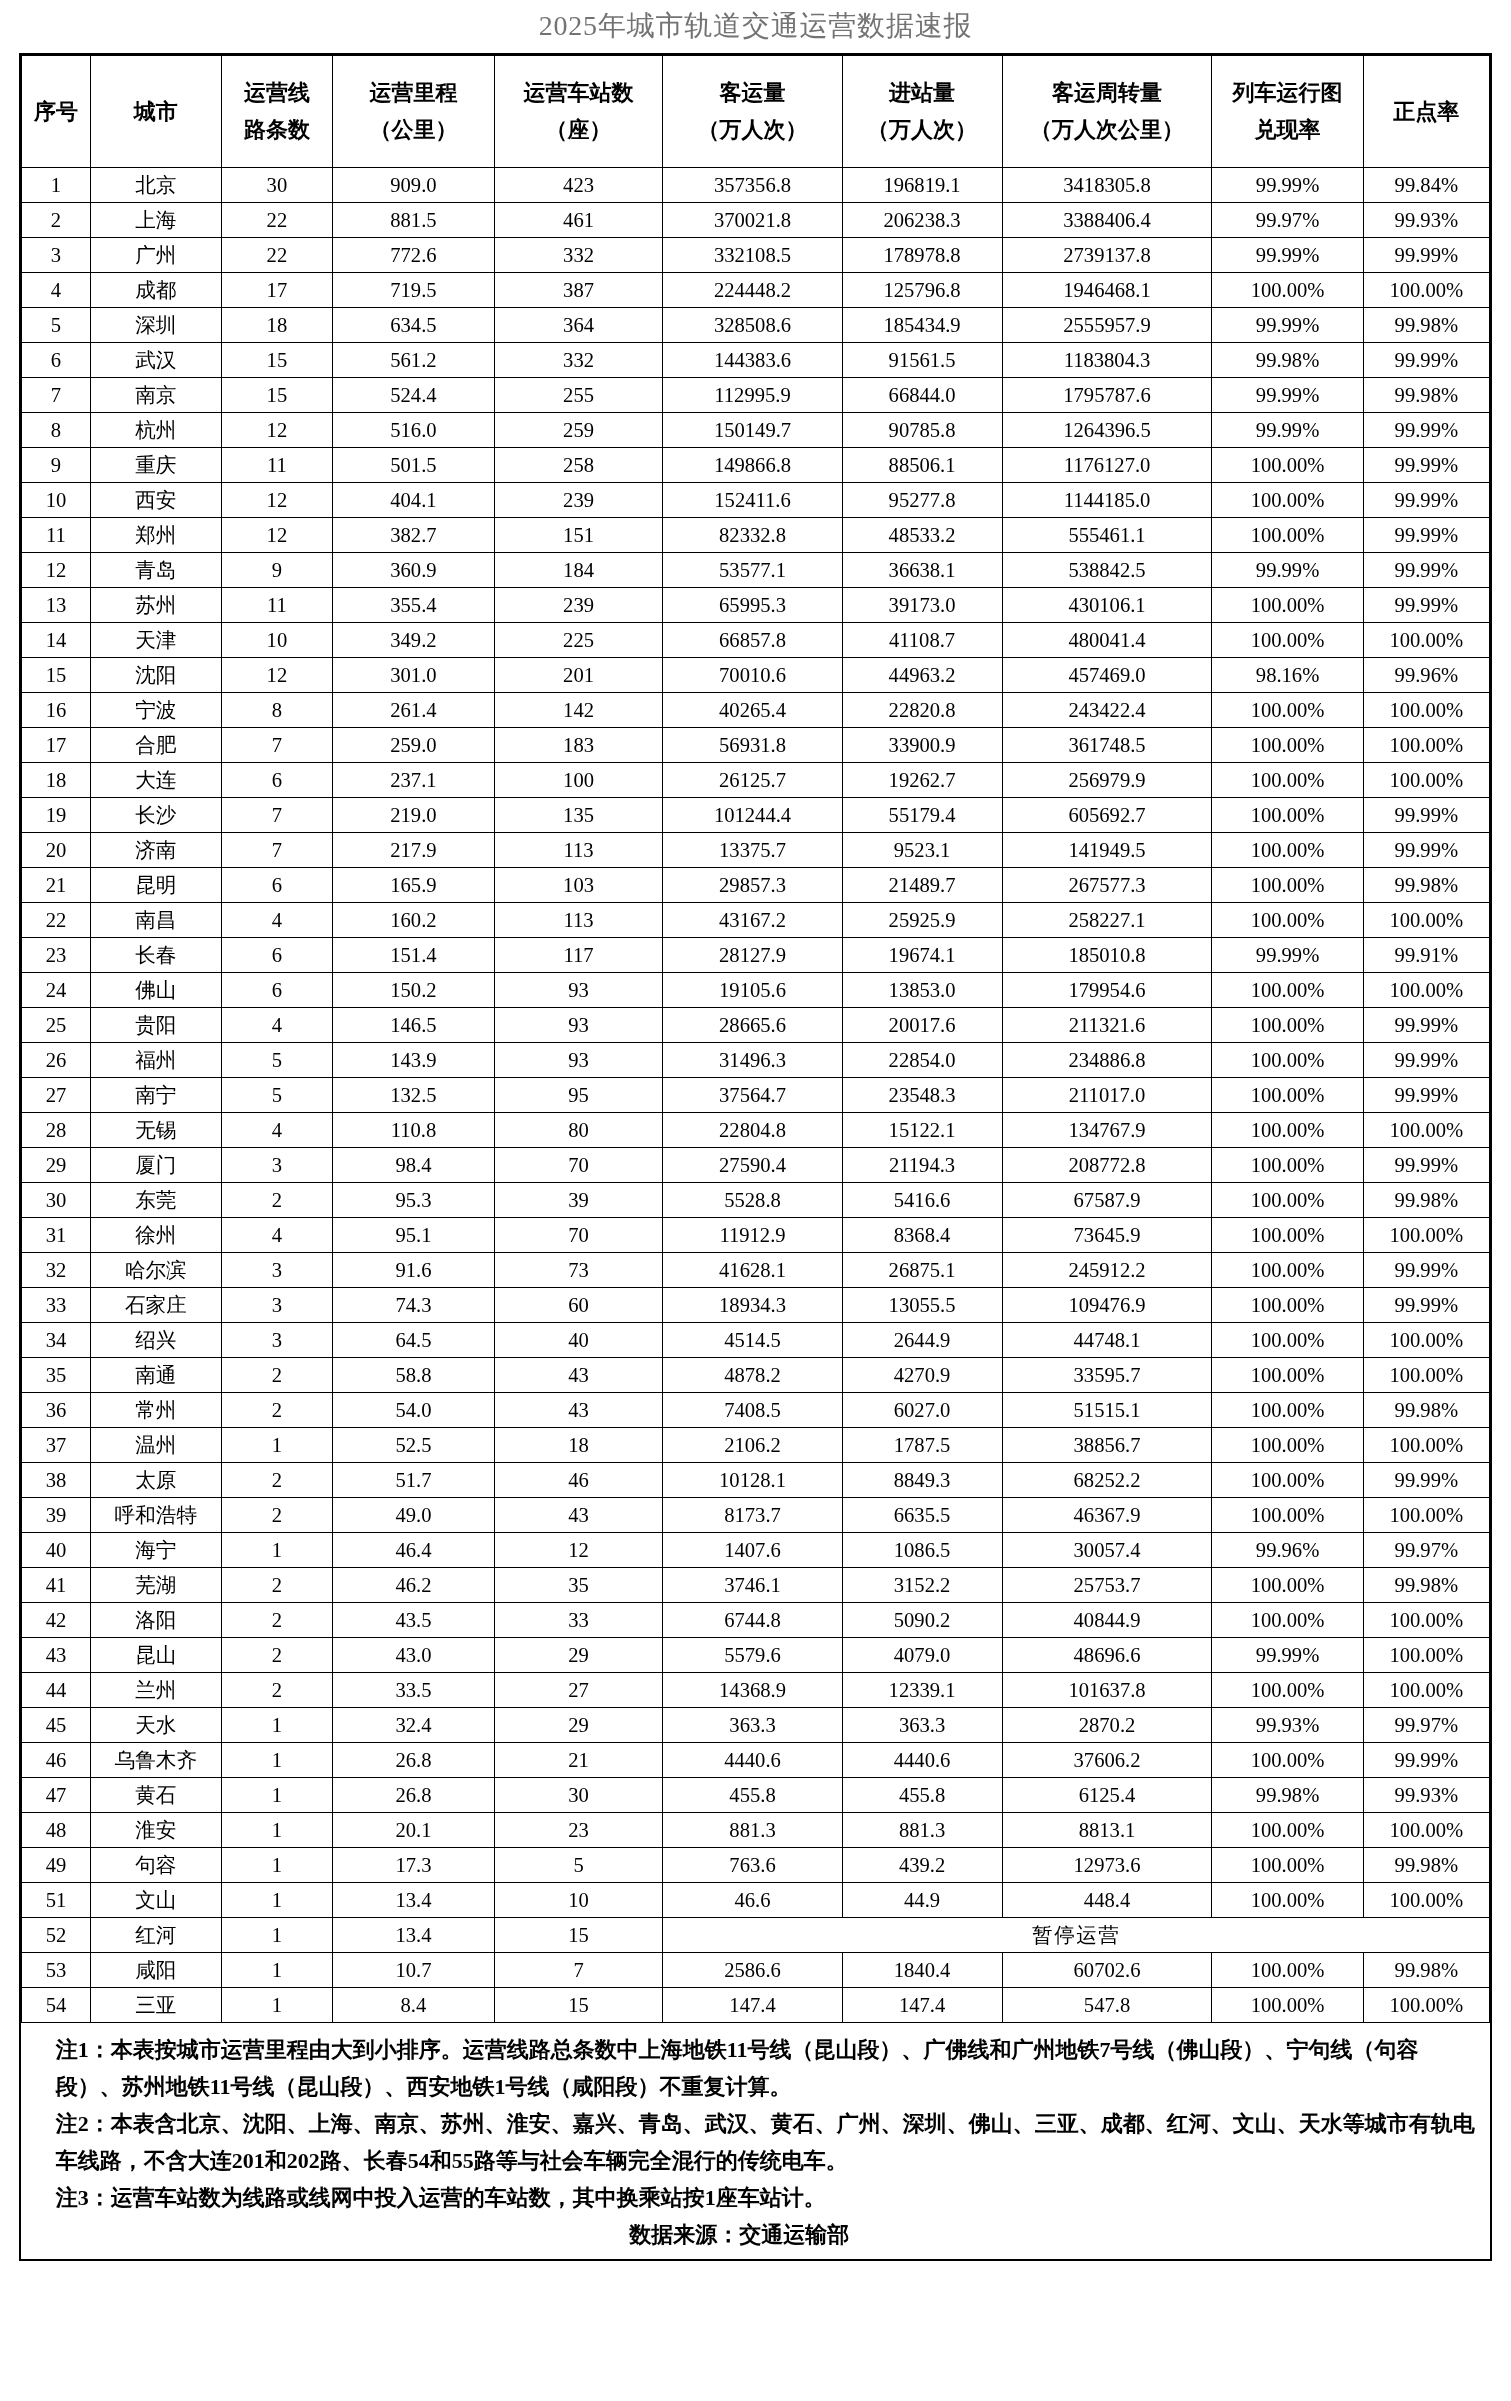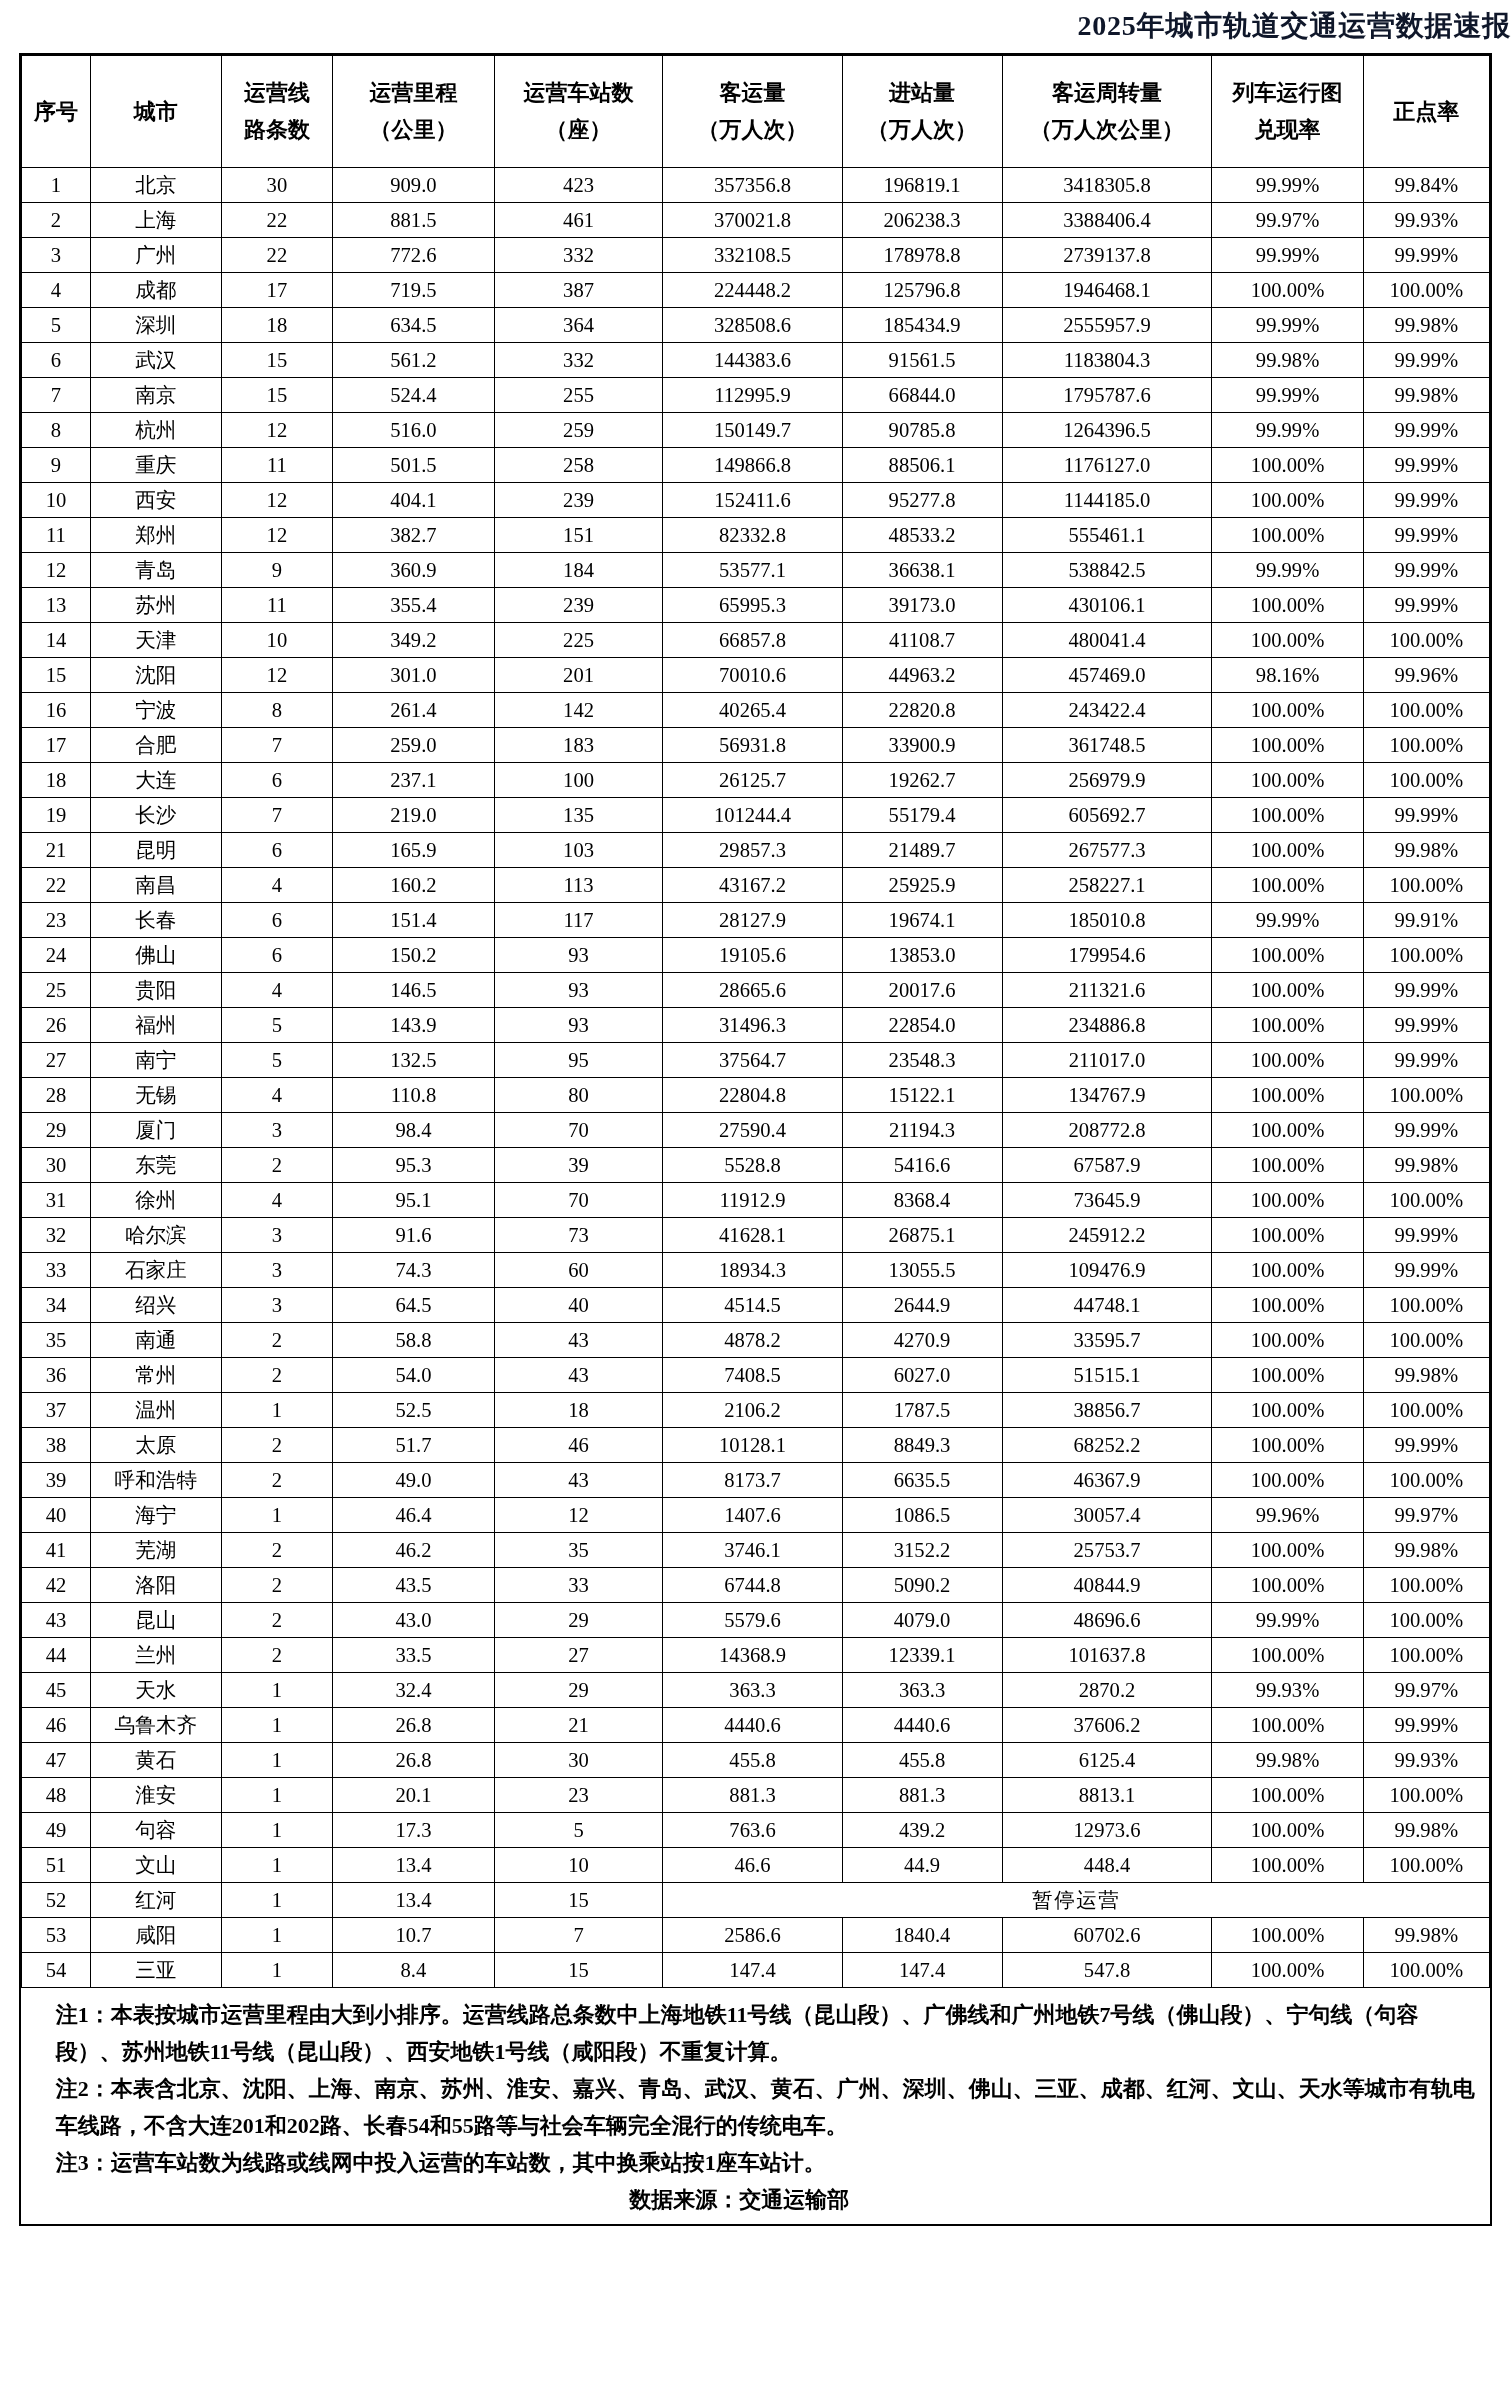--- a/index.html
+++ b/index.html
@@ -3,22 +3,22 @@
 <meta charset="utf-8">
 <style>
   html,body{margin:0;padding:0;}
   body{
     width:1511px;height:2401px;background:#ffffff;color:#000000;
     font-family:"Liberation Serif","DejaVu Serif",serif;
     -webkit-font-smoothing:antialiased;
   }
   .page{width:1511px;height:2401px;background:#ffffff;box-sizing:border-box;}
   .title{
-    text-align:right;font-weight:bold;font-size:28px;
-    padding:6.9px 0 8.4px 0;letter-spacing:0.8px;color:#0f172a;
+    text-align:center;font-weight:normal;font-size:28px;
+    padding:6.9px 0 8.4px 0;letter-spacing:0.8px;color:#737373;
   }
   .table-frame{
     margin:0 19px;border:2.3px solid #000;box-sizing:border-box;
   }
   table.data{
     width:100%;border-collapse:collapse;table-layout:fixed;
   }
   table.data th, table.data td{
     border:1.5px solid #000;text-align:center;vertical-align:middle;
     color:#000;overflow:hidden;padding:0 2.3px;box-sizing:border-box;
@@ -302,20 +302,32 @@
             <td>7</td>
             <td>219.0</td>
             <td>135</td>
             <td>101244.4</td>
             <td>55179.4</td>
             <td>605692.7</td>
             <td>100.00%</td>
             <td>99.99%</td>
           </tr>
           <tr>
+            <td>20</td>
+            <td>济南</td>
+            <td>7</td>
+            <td>217.9</td>
+            <td>113</td>
+            <td>13375.7</td>
+            <td>9523.1</td>
+            <td>141949.5</td>
+            <td>100.00%</td>
+            <td>99.99%</td>
+          </tr>
+          <tr>
             <td>21</td>
             <td>昆明</td>
             <td>6</td>
             <td>165.9</td>
             <td>103</td>
             <td>29857.3</td>
             <td>21489.7</td>
             <td>267577.3</td>
             <td>100.00%</td>
             <td>99.98%</td>

